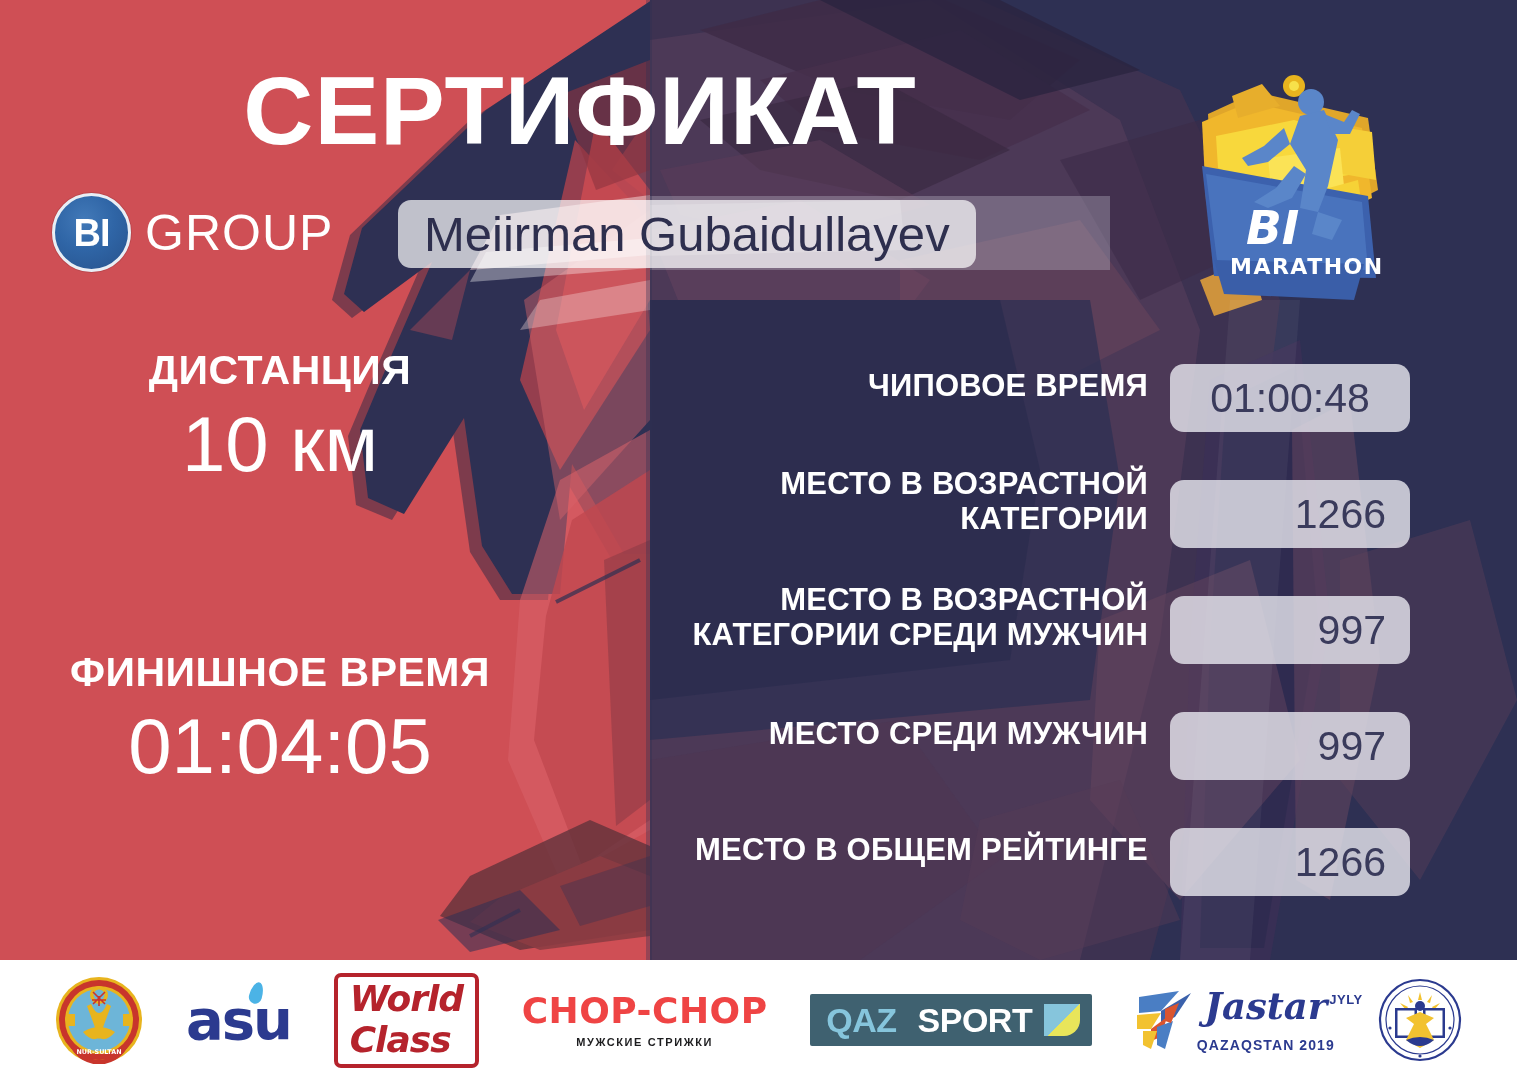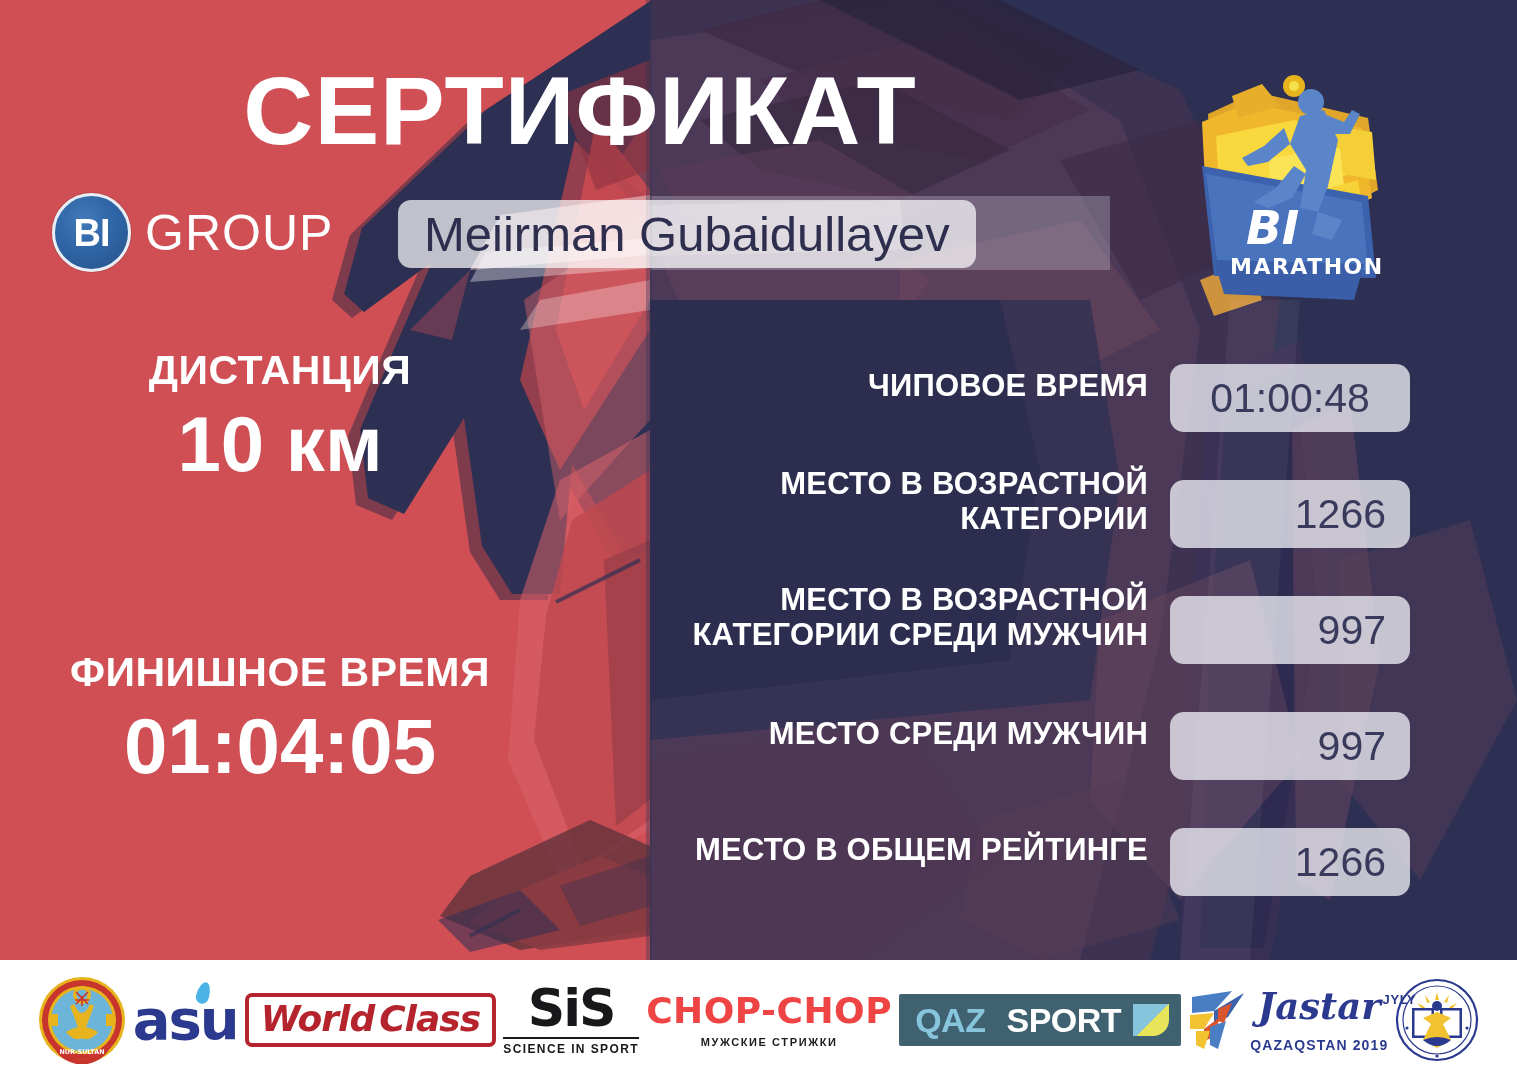--- a/index.html
+++ b/index.html
@@ -85,21 +85,21 @@
   .marathon { position:absolute; left:1172px; top:62px; width:238px; height:248px; }
   .marathon svg { display:block; width:100%; height:100%; }
 
   
   .left-col { position:absolute; left:0; top:0; width:560px; height:960px; }
   .lc-block { position:absolute; width:100%; text-align:center; color:#ffffff; }
   .lc-label {
     font-size:41px; font-weight:bold; letter-spacing:.5px; line-height:1.12;
   }
   .lc-value {
-    font-size:78px; font-weight:bold; letter-spacing:0px; line-height:1.1;
+    font-size:78px; font-weight:normal; letter-spacing:0px; line-height:1.1;
     margin-top:8px;
   }
   #block-distance { top:348px; }
   #block-finish   { top:650px; }
 
   
   .right-col {
     position:absolute;
     left:620px; top:340px;
     width:790px;
@@ -164,21 +164,21 @@
     background:#4bb3e6;
     border-radius:50% 50% 50% 50% / 68% 68% 32% 32%;
     transform:rotate(16deg);
   }
   
   .wc-box {
     border:4px solid #b5232c;
     border-radius:7px;
     padding:4px 12px 6px;
     background:#ffffff;
-    display:flex; align-items:baseline; gap:5px;
+    display:flex; align-items:baseline; gap:5px;flex-direction:column;
   }
   .wc-a, .wc-b {
     color:#b5232c; font-size:36px; font-weight:bold;
     font-style:italic; letter-spacing:-1px; line-height:1;
     font-family:"DejaVu Sans", sans-serif;
   }
   
   .sis-block { text-align:center; }
   .sis-main {
     color:#18181a; font-size:52px; font-weight:bold;
@@ -438,26 +438,20 @@
       <div class="asu-drop"></div>
     </div>
 
     <div class="logo">
       <div class="wc-box">
         <span class="wc-a">World</span>
         <span class="wc-b">Class</span>
       </div>
     </div>
 
-    <div class="logo">
-      <div class="sis-block">
-        <div class="sis-main">SiS</div>
-        <div class="sis-sub">SCIENCE IN SPORT</div>
-      </div>
-    </div>
 
     <div class="logo">
       <div class="chop-block">
         <div class="chop-main">CHOP-CHOP</div>
         <div class="chop-sub">МУЖСКИЕ СТРИЖКИ</div>
       </div>
     </div>
 
     <div class="logo">
       <div class="qaz-bar">

